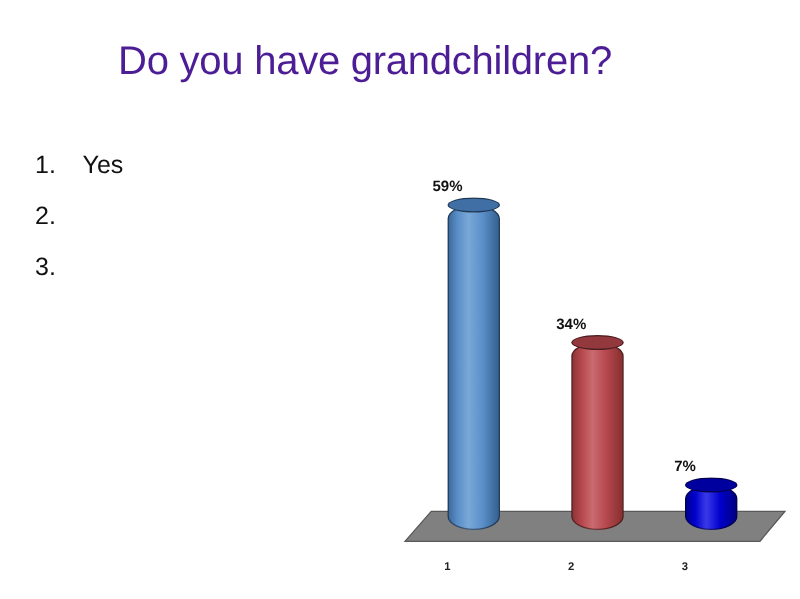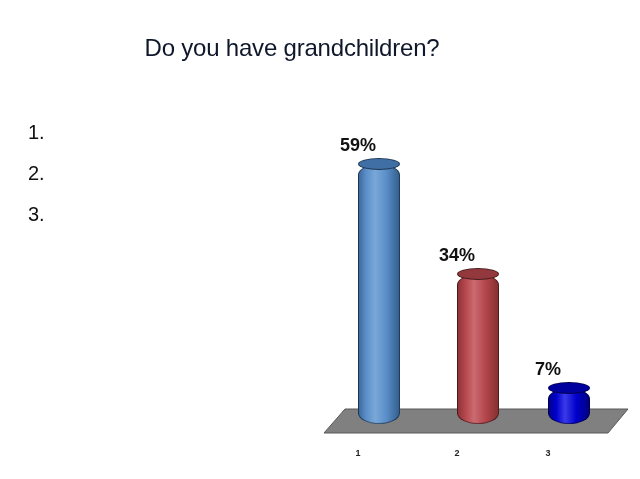--- a/index.html
+++ b/index.html
@@ -19,24 +19,24 @@
     overflow: hidden;
   }
 
   
   #slide-title {
     position: absolute;
     left: 0;
     top: 26px;
     width: 584px;
     text-align: center;
-    font-size: 24px;
+    font-size: 32px;
     font-weight: 400;
     letter-spacing: -0.2px;
-    color: #0f172a;
+    color: #4c1d95;
     line-height: 44px;
     white-space: nowrap;
   }
 
   
   #answer-list {
     position: absolute;
     left: 28px;
     top: 112px;
     width: 250px;
@@ -106,21 +106,21 @@
     height: 12px;
     border-radius: 50%;
     border: 1px solid rgba(0,0,0,0.5);
     box-sizing: border-box;
   }
 
   .bar-value {
     position: absolute;
     left: 50%;
     transform: translateX(-50%);
-    font-size: 18px;
+    font-size: 12px;
     font-weight: bold;
     color: #111111;
     white-space: nowrap;
   }
 
   .cat-label {
     position: absolute;
     left: 50%;
     transform: translateX(-50%);
     font-size: 9px;
@@ -131,20 +131,21 @@
 </head>
 <body>
 
 <div id="slide">
 
   <div id="slide-title">Do you have grandchildren?</div>
 
   <div id="answer-list">
     <div class="answer-item">
       <span class="answer-num">1.</span>
+      <span class="answer-text">Yes</span>
     </div>
     <div class="answer-item">
       <span class="answer-num">2.</span>
     </div>
     <div class="answer-item">
       <span class="answer-num">3.</span>
     </div>
   </div>
 
   <div id="chart">

